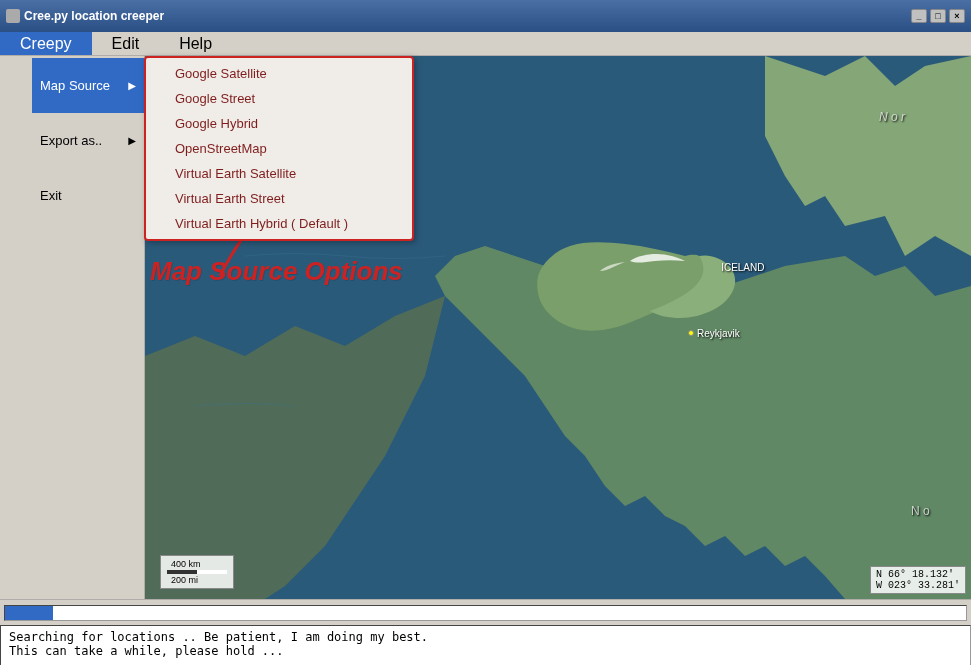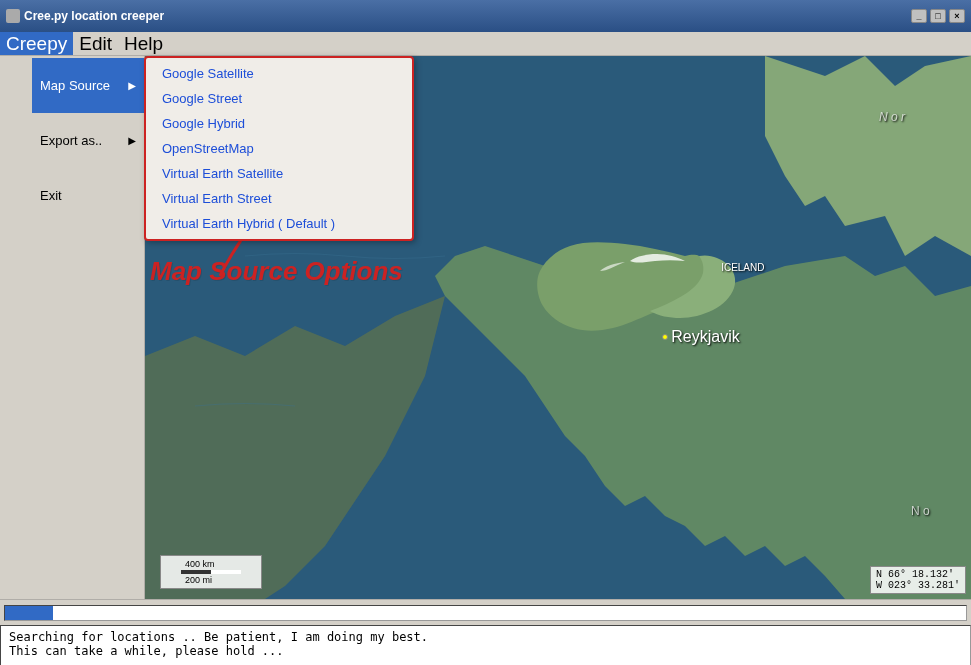--- a/index.html
+++ b/index.html
@@ -55,25 +55,25 @@
 
     
     .menu-bar {
       background: #d4d0c8;
       height: 24px;
       display: flex;
       align-items: stretch;
       border-bottom: 1px solid #b0ada8;
     }
     .menu-item {
-      padding: 0 6px;
-      display: flex;
-      align-items: center;
-      cursor: pointer;
-      font-size: 19px;
+      padding: 0 20px;
+      display: flex;
+      align-items: center;
+      cursor: pointer;
+      font-size: 16px;
       position: relative;
     }
     .menu-item:hover, .menu-item.active {
       background: #316ac5;
       color: white;
     }
 
     
     .main-content {
       display: flex;
@@ -197,21 +197,21 @@
       font-size: 10px;
       font-weight: normal;
       text-shadow: 1px 1px 2px #000;
       pointer-events: none;
     }
     .map-label-reykjavik {
       position: absolute;
       top: 50%;
       right: 28%;
       color: white;
-      font-size: 16px;
+      font-size: 10px;
       text-shadow: 1px 1px 2px #000;
       pointer-events: none;
       display: flex;
       align-items: center;
       gap: 3px;
     }
     .map-dot {
       width: 6px;
       height: 6px;
       background: #ffff00;
@@ -237,21 +237,21 @@
       text-shadow: 1px 1px 2px #000;
       pointer-events: none;
     }
 
     
     .scale-bar {
       position: absolute;
       bottom: 10px;
       left: 15px;
       background: rgba(255,255,255,0.85);
-      padding: 3px 20px;
+      padding: 3px 6px;
       font-size: 9px;
       border: 1px solid #888;
     }
     .scale-line {
       display: flex;
       flex-direction: column;
       gap: 1px;
     }
     .scale-inner {
       display: flex;
@@ -278,24 +278,24 @@
       left: 0;
       background: #f0ede8;
       border: 2px solid #cc2222;
       border-radius: 4px;
       min-width: 270px;
       z-index: 100;
       box-shadow: 2px 2px 6px rgba(0,0,0,0.3);
       padding: 3px 0;
     }
     .dropdown-item {
-      padding: 5px 16px;
+      padding: 5px 29px;
       cursor: pointer;
       font-size: 13px;
-      color: #1d4ed8;
+      color: #7f1d1d;
       white-space: nowrap;
     }
     .annotation-text {
       color: #cc2222;
       font-size: 26px;
       font-weight: bold;
       font-style: italic;
       text-shadow: 1px 1px 0 rgba(0,0,0,0.1);
     }
 

